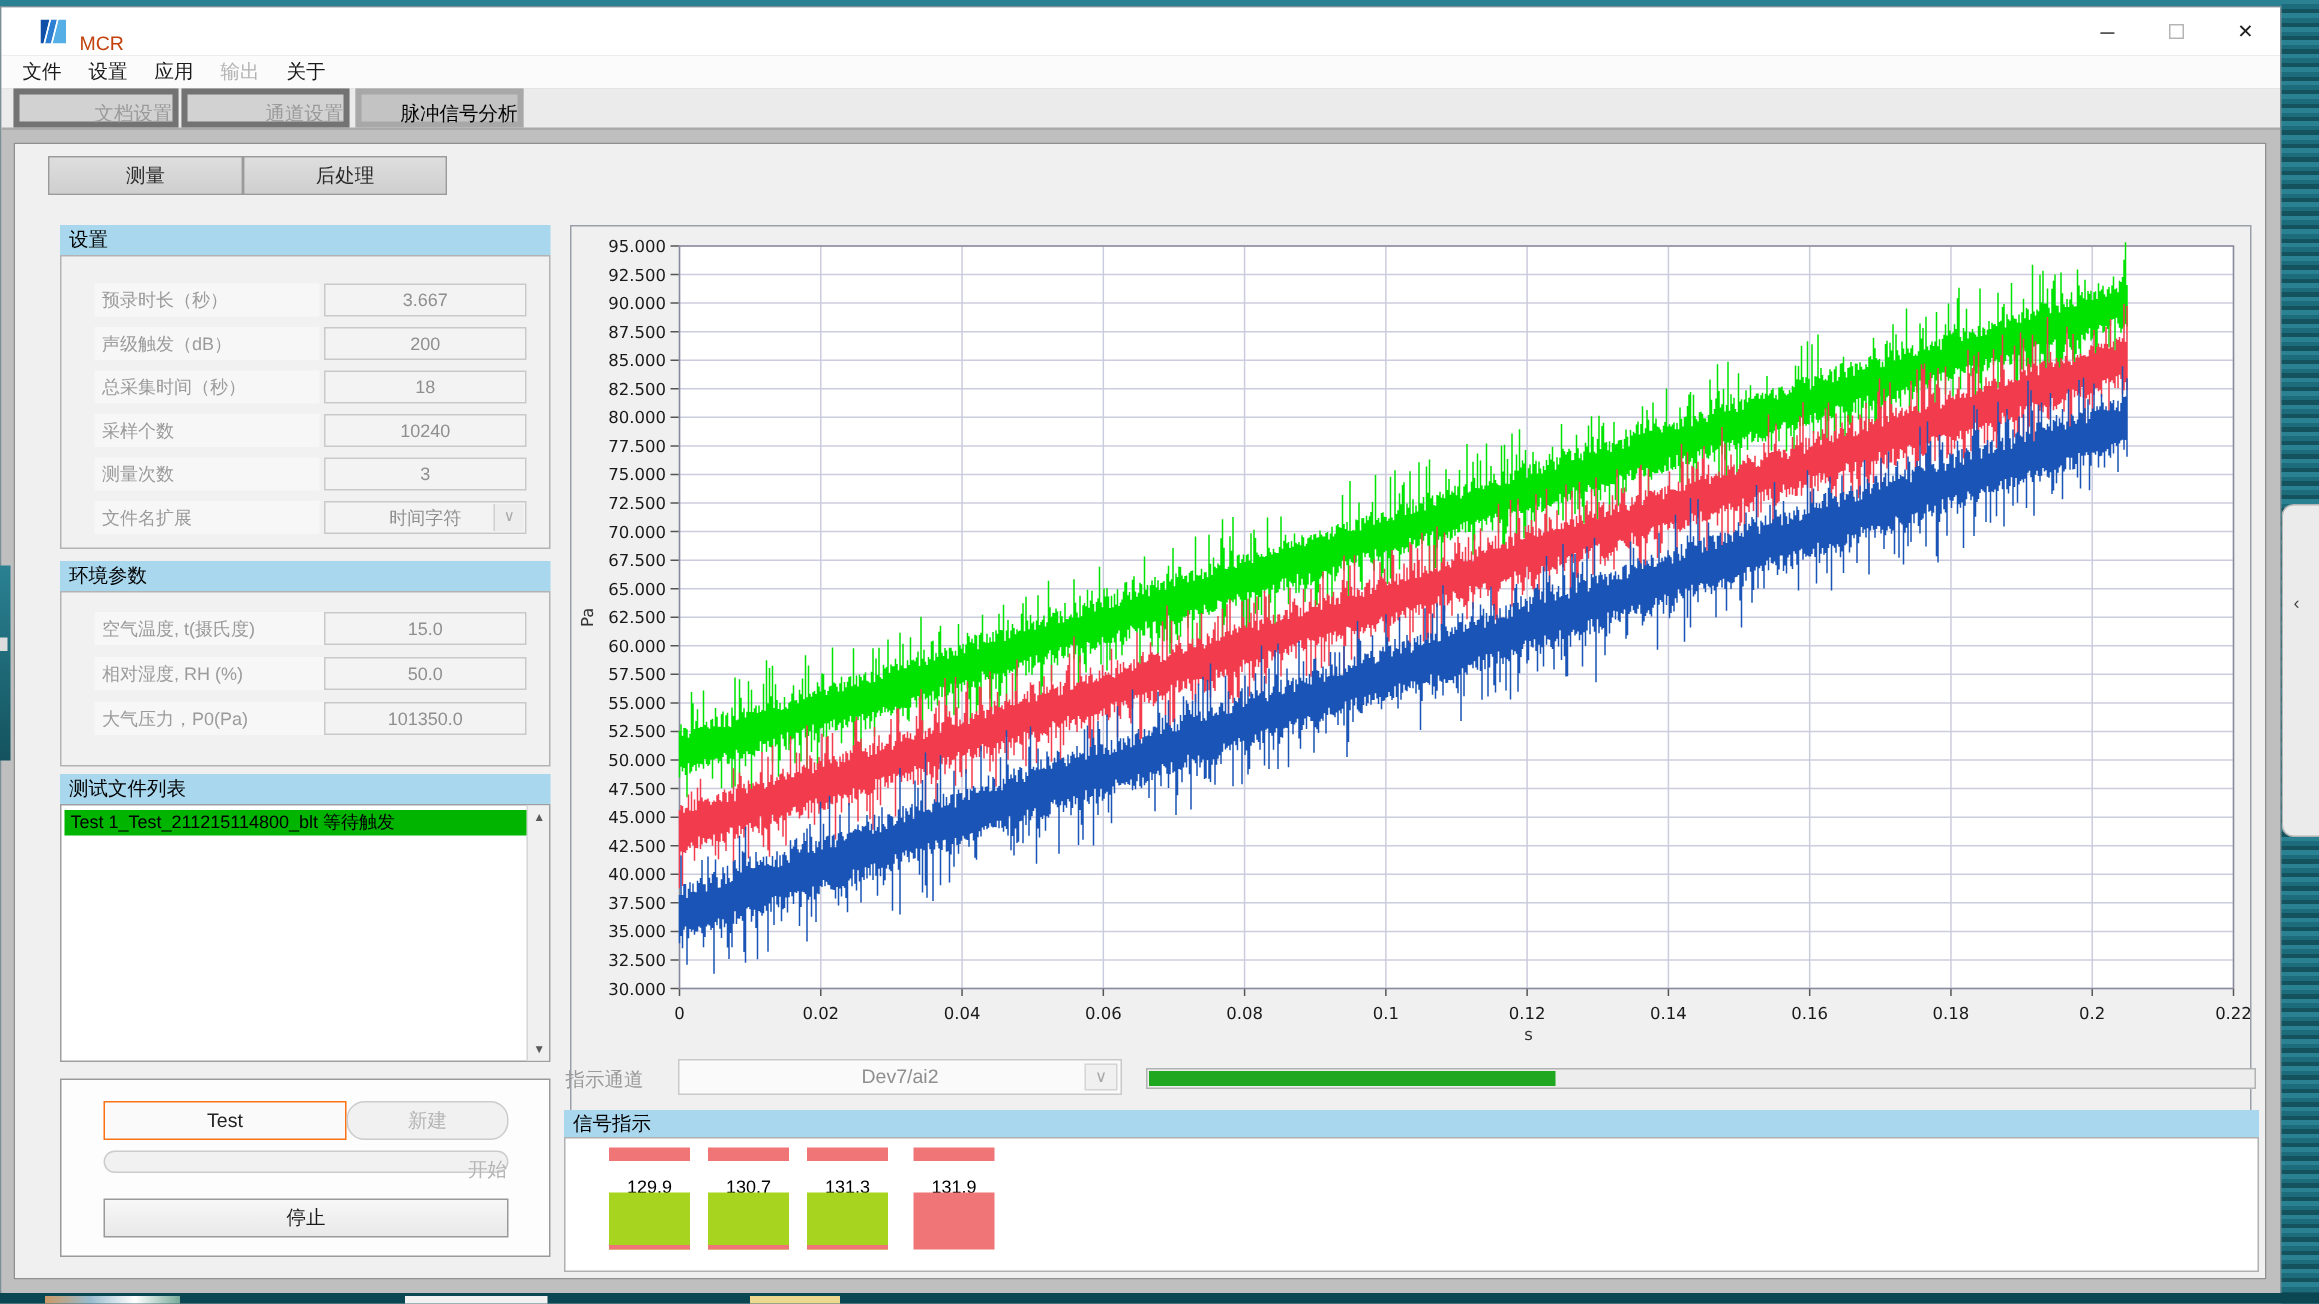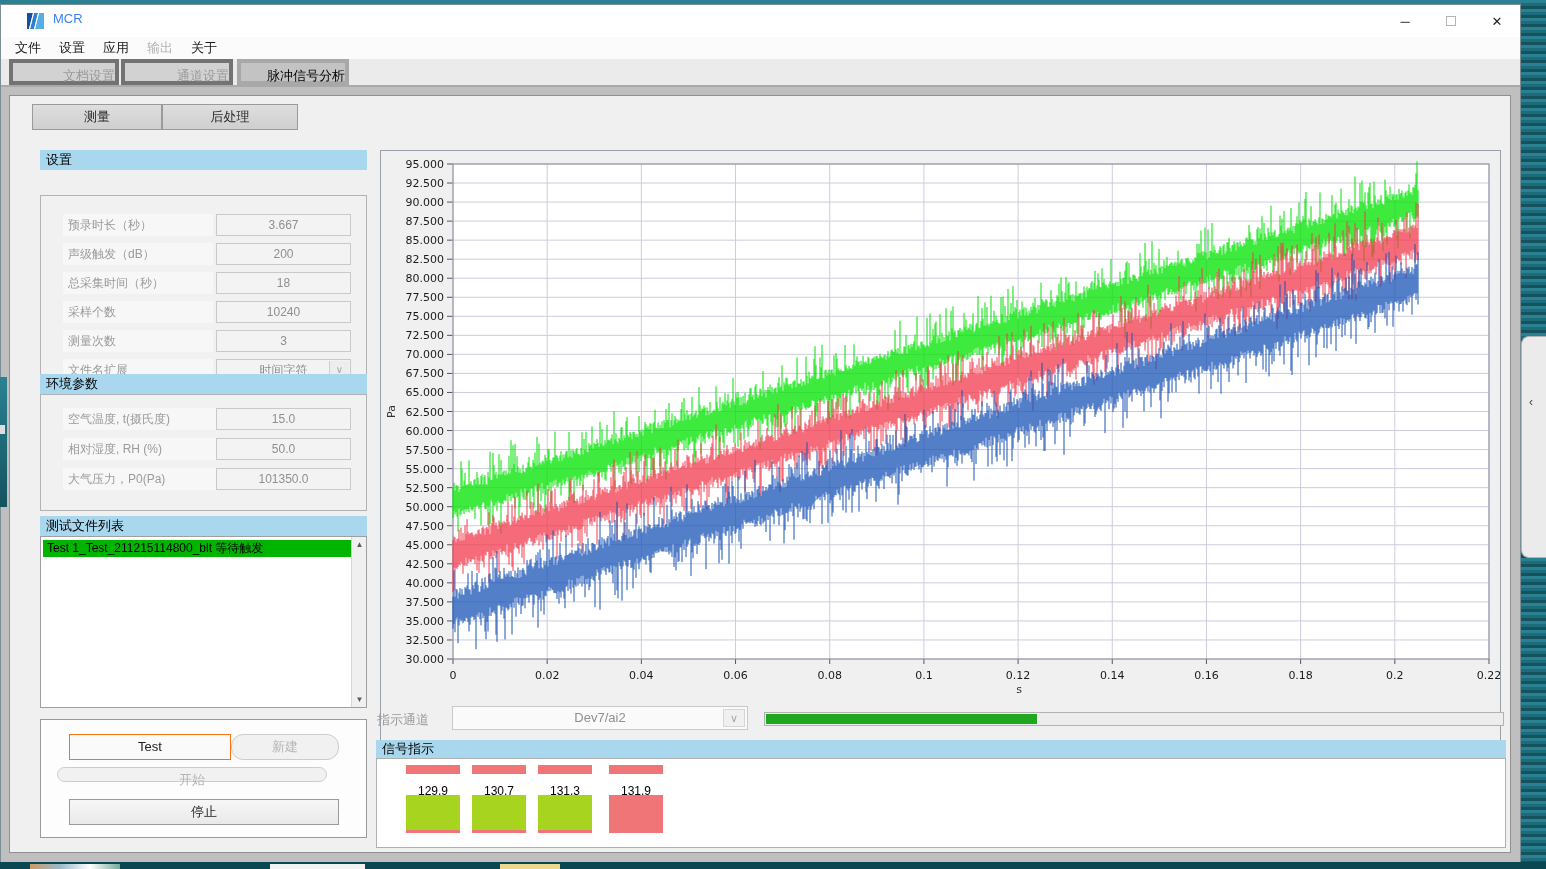--- a/index.html
+++ b/index.html
@@ -5,21 +5,21 @@
   * { margin:0; padding:0; box-sizing:border-box; }
   html,body { width:1546px; height:869px; overflow:hidden;
     font-family:"Liberation Sans","DejaVu Sans",sans-serif; }
   .desktop { position:absolute; left:0; top:0; width:1546px; height:869px;
     background:linear-gradient(180deg,#2a8192,#175966 40%,#0f4a55);
   }
   .win { position:absolute; left:0; top:4px; width:1521px; height:858px;
     background:#bfbfbf; border:1px solid #7d8f96; }
   .titlebar { position:absolute; left:0; top:0; width:100%; height:32px; background:#ffffff; }
   .app-icon { position:absolute; left:26px; top:8px; width:17px; height:16px; }
-  .title-text { position:absolute; left:52px; top:6px; font-size:13px; color:#3b82f6; }
+  .title-text { position:absolute; left:52px; top:16px; font-size:13px; color:#c2410c; }
   .win-controls { position:absolute; right:0; top:0; height:32px; display:flex; }
   .win-btn { width:46px; height:32px; display:flex; align-items:center; justify-content:center;
     font-size:13px; color:#222; }
   .win-btn.max { color:#b5b5b5; }
   .menubar { position:absolute; left:0; top:32px; width:100%; height:22px; background:#fbfbfb;
     display:flex; align-items:center; padding-left:5px; }
   .menu-item { padding:0 9px; font-size:13px; color:#1a1a1a; height:22px; line-height:22px; }
   .menu-item.disabled { color:#b2b2b2; }
   .tabbar { position:absolute; left:0; top:54px; width:100%; height:28px; background:#ebebeb;
     border-bottom:2px solid #a9a9a9; }
@@ -134,21 +134,21 @@
         <div class="tab active" style="left: 236px; width: 112px;">脉冲信号分析</div>
       </div>
 
     <div class="content">
       <div class="frame">
 
         <div class="topbtn" style="left:22px; top:8px; width:130px;">测量</div>
         <div class="topbtn" style="left:152px; top:8px; width:136px;">后处理</div>
 
         <div class="phdr" style="left:30px; top:54px; width:327px;">设置</div>
-        <div class="pbody" style="left:30px; top:74px; width:327px; height:196px;margin-top:25px;" id="settings-rows">
+        <div class="pbody" style="left:30px; top:74px; width:327px; height:196px;" id="settings-rows">
             <div class="chip" style="left: 22px; top: 18px; width: 150px;">预录时长（秒）</div>
             <div class="vbox" style="left: 175px; top: 18px; width: 135px;">3.667</div>
             <div class="chip" style="left: 22px; top: 47px; width: 150px;">声级触发（dB）</div>
             <div class="vbox" style="left: 175px; top: 47px; width: 135px;">200</div>
             <div class="chip" style="left: 22px; top: 76px; width: 150px;">总采集时间（秒）</div>
             <div class="vbox" style="left: 175px; top: 76px; width: 135px;">18</div>
             <div class="chip" style="left: 22px; top: 105px; width: 150px;">采样个数</div>
             <div class="vbox" style="left: 175px; top: 105px; width: 135px;">10240</div>
             <div class="chip" style="left: 22px; top: 134px; width: 150px;">测量次数</div>
             <div class="vbox" style="left: 175px; top: 134px; width: 135px;">3</div>
@@ -171,21 +171,21 @@
           <div class="scrollbar">
             <div class="scroll-arrow" style="top:0;">▲</div>
             <div class="scroll-arrow" style="bottom:0;">▼</div>
           </div>
         <div class="list-item" style="width: 308px; background: rgb(0, 180, 0);">Test 1_Test_211215114800_blt    等待触发</div>
           </div>
 
         <div class="ctrlbox" style="left:30px; top:623px; width:327px; height:119px;">
           <div class="testfield" style="left:28px; top:14px; width:162px; height:26px; line-height:24px;">Test</div>
           <div class="btn disabled" style="left:190px; top:14px; width:108px; height:26px; line-height:24px;">新建</div>
-          <div class="btn disabled" style="left:16px; top:47px; width:270px; height:15px; line-height:24px;">开始</div>
+          <div class="btn disabled" style="left:28px; top:47px; width:270px; height:15px; line-height:24px;text-align:right;">开始</div>
           <div class="btn" style="left:28px; top:79px; width:270px; height:26px; line-height:24px;">停止</div>
         </div>
 
         <div class="chartpanel">
           <svg id="chart-svg" width="1119" height="543" viewBox="0 0 1119 543">
               <rect x="72" y="13" width="1036" height="495" fill="#ffffff"></rect>
               <line x1="72" y1="13" x2="1108" y2="13" stroke="#ccccdf" stroke-width="1"></line>
               <line x1="66" y1="13" x2="72" y2="13" stroke="#555" stroke-width="1"></line>
               <text x="63" y="17" text-anchor="end" font-size="11px" fill="#1a1a1a">95.000</text>
               <line x1="72" y1="32.03846153846154" x2="1108" y2="32.03846153846154" stroke="#ccccdf" stroke-width="1"></line>

